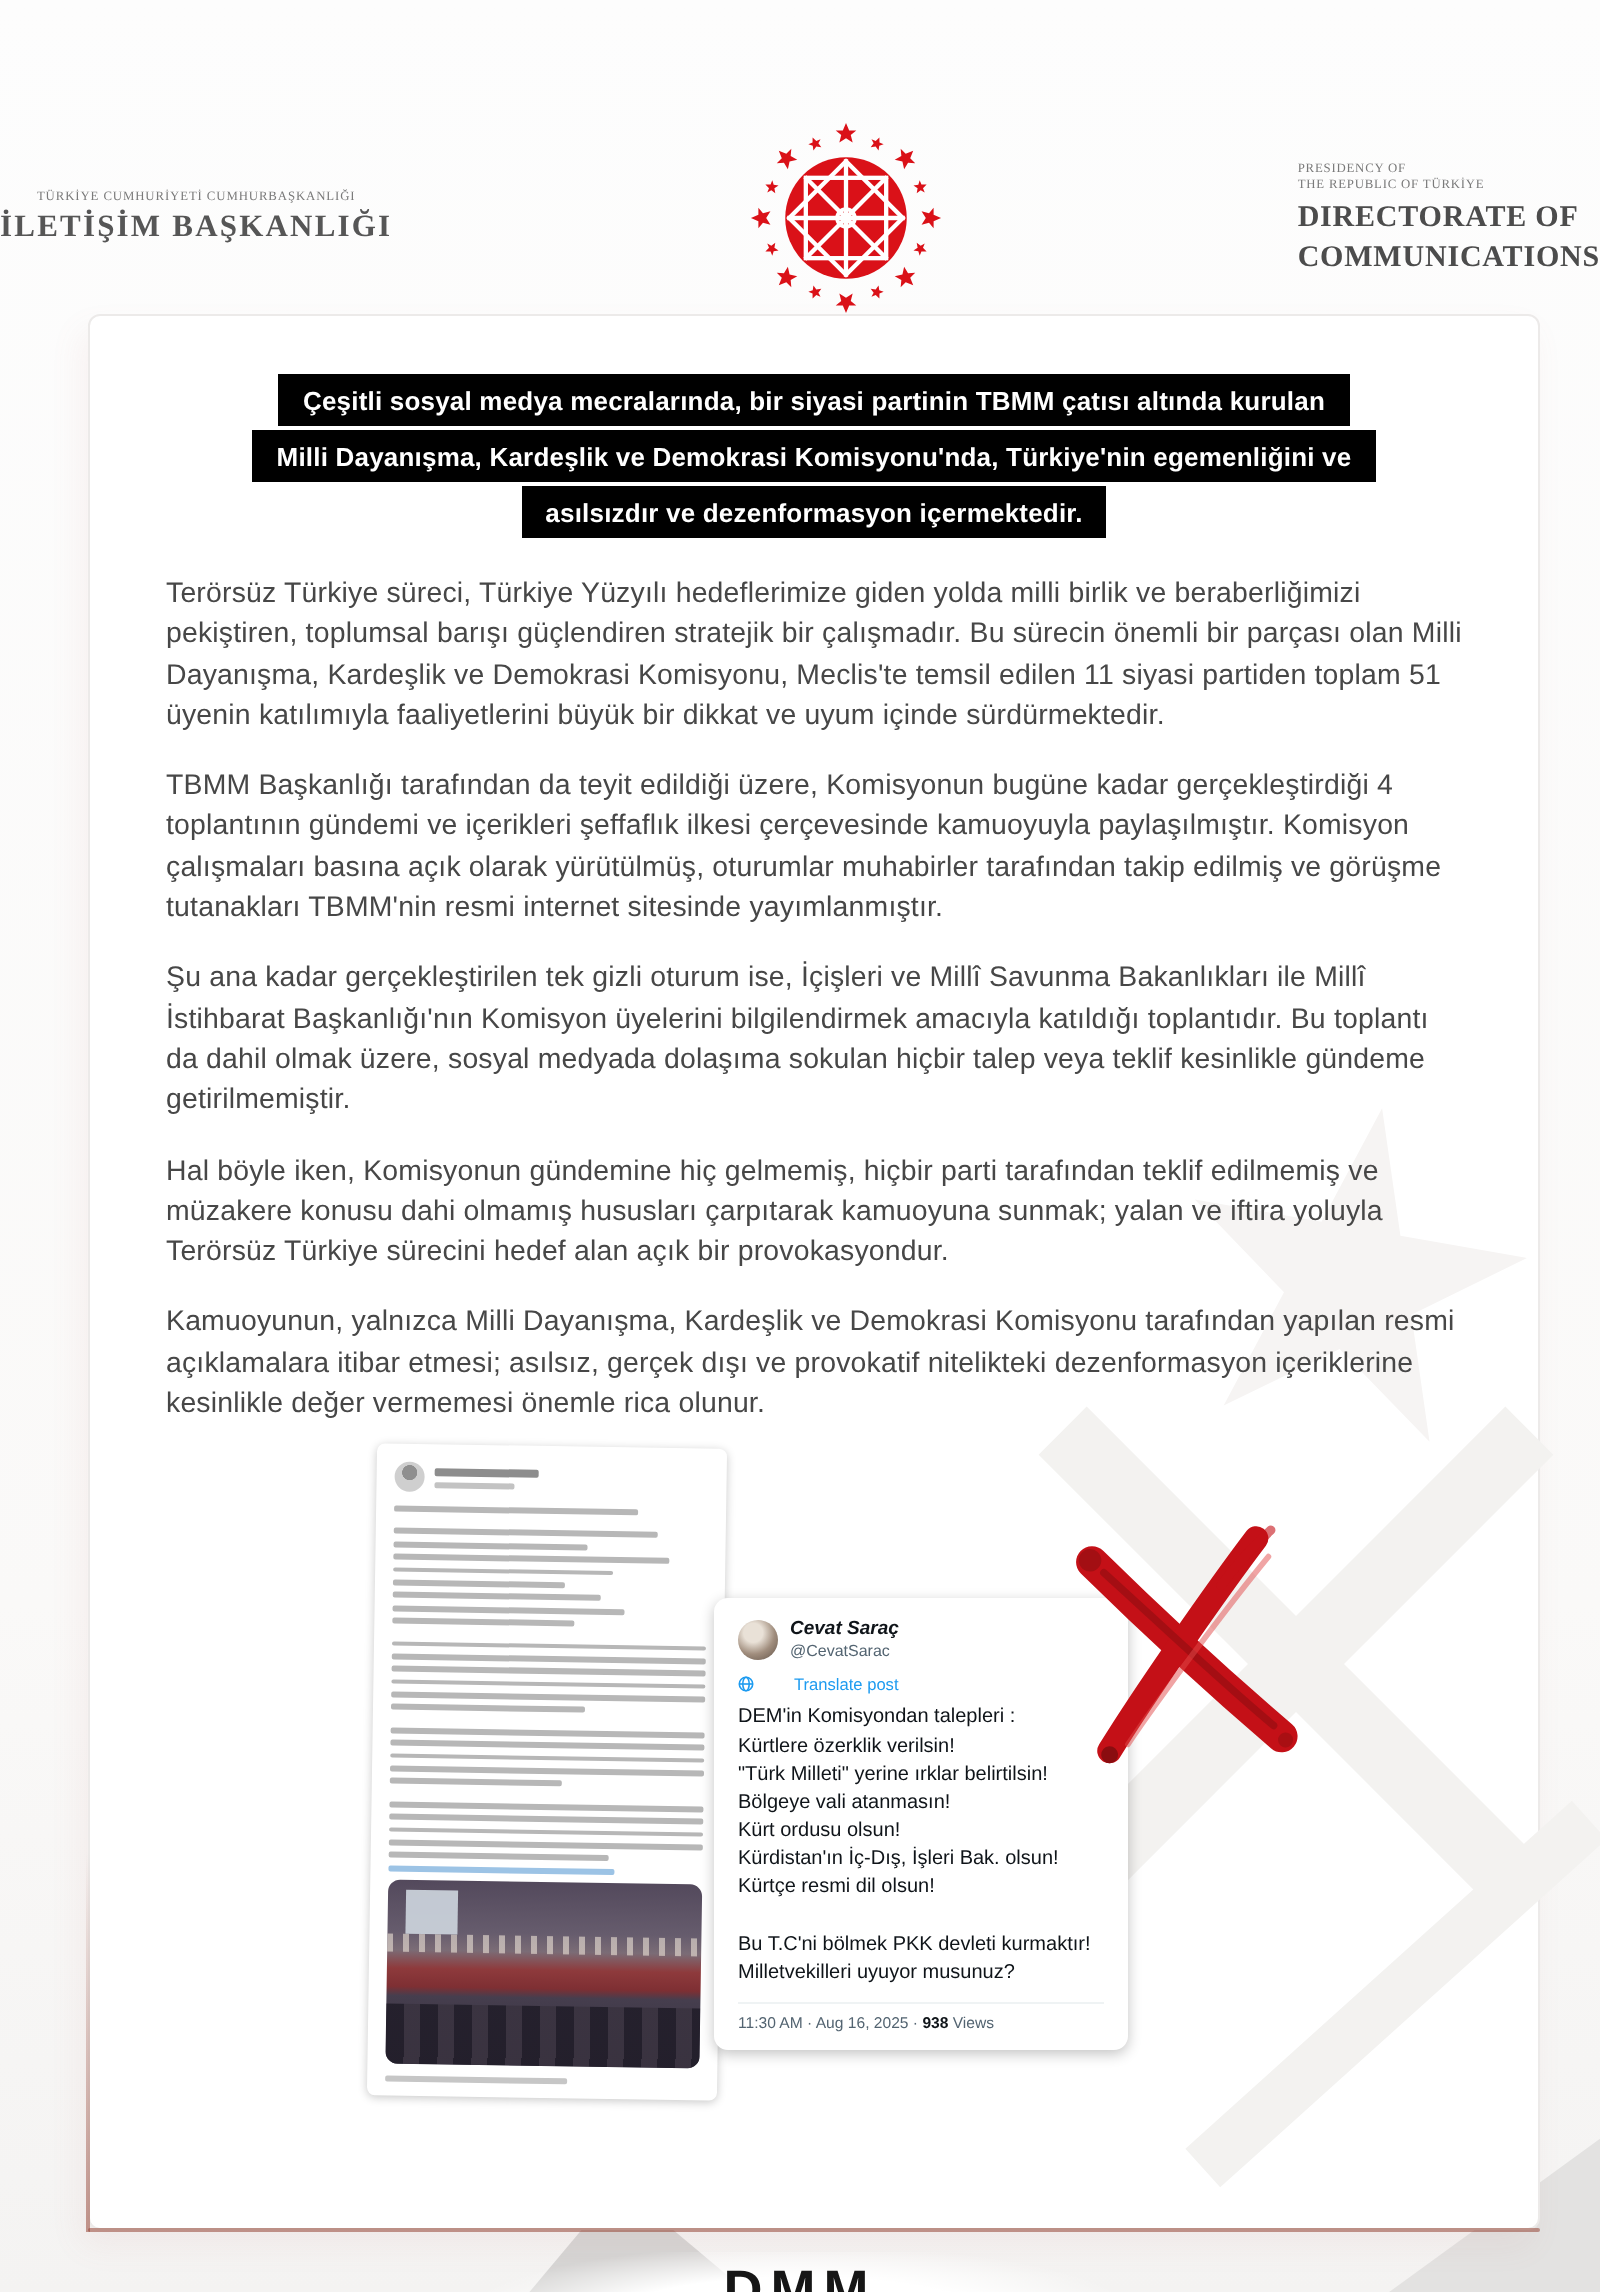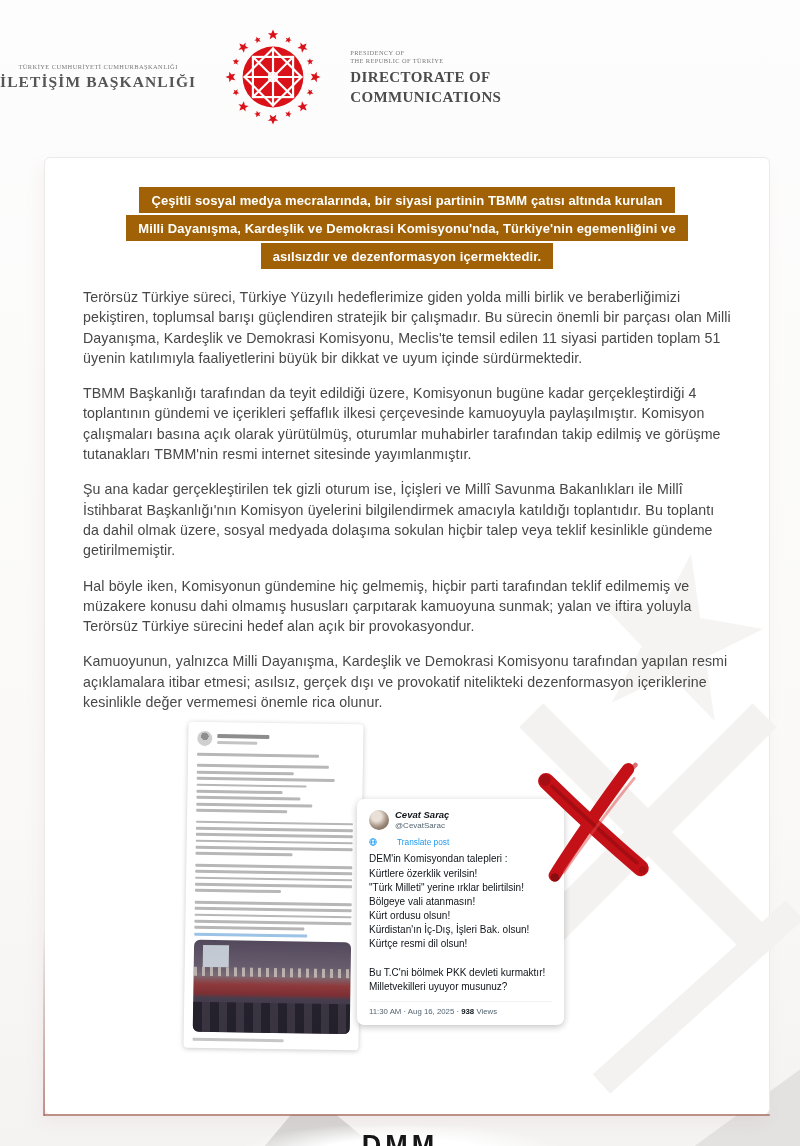--- a/index.html
+++ b/index.html
@@ -1,21 +1,21 @@
 <!DOCTYPE html>
 <html lang="tr"><head>
 <meta charset="utf-8">
 <style>
   html,body{margin:0;padding:0;background:#f1f0ef;}
   .page{position:relative;width:800px;height:1146px;margin:0 auto;overflow:hidden;
         background:linear-gradient(180deg,#fdfdfd 0%,#faf9f8 70%,#f4f3f2 100%);
         font-family:"Liberation Sans",sans-serif;}
 
   
-  .masthead{position:absolute;top:28px;left:0;right:0;display:flex;justify-content:flex-start;
+  .masthead{position:absolute;top:60px;left:0;right:0;display:flex;justify-content:space-between;
             align-items:center;gap:28px;z-index:3;}
   .mast-left{text-align:center;}
   .mast-left .tiny{font-size:6.4px;letter-spacing:.45px;color:#7a7a7a;font-family:"Liberation Serif",serif;}
   .mast-left .big{font-size:15.5px;font-weight:700;letter-spacing:1.1px;color:#565656;
                   font-family:"Liberation Serif",serif;margin-top:3px;}
   .mast-right{text-align:left;}
   .mast-right .tiny{font-size:6.4px;letter-spacing:.4px;color:#7a7a7a;line-height:1.35;
                     font-family:"Liberation Serif",serif;}
   .mast-right .big{font-size:15px;font-weight:700;line-height:1.12;letter-spacing:.4px;color:#4c4c4c;
                    font-family:"Liberation Serif",serif;margin-top:3px;}
@@ -27,21 +27,21 @@
         box-shadow:-4px 8px 16px rgba(190,120,110,.08);}
   .card-edge-bottom{position:absolute;left:-1px;right:-1px;bottom:-2px;height:2px;
         background:rgba(150,70,55,.55);border-radius:2px;}
   .card-edge-left{position:absolute;left:-2px;bottom:-2px;width:2px;height:190px;
         background:linear-gradient(180deg,rgba(150,70,55,0),rgba(150,70,55,.55));}
   .card-star-watermark{position:absolute;right:-6px;top:368px;font-size:220px;line-height:1;
         color:#f6f4f3;transform:rotate(10deg);z-index:0;user-select:none;}
 
   
   .banner{position:relative;z-index:1;padding-top:29px;text-align:center;}
-  .banner-line{display:table;margin:0 auto 2px auto;background:#a16207;color:#fff;
+  .banner-line{display:table;margin:0 auto 2px auto;background:#000000;color:#fff;
                font-weight:700;font-size:13px;line-height:1;padding:6.5px 12px;
                letter-spacing:.1px;}
 
   
   .bodytext{position:relative;z-index:1;margin:18px 38px 0 38px;color:#474747;
             font-size:14.2px;line-height:1.43;letter-spacing:.1px;}
   .bodytext p{margin:0 0 15px 0;}
 
   
   .evidence{position:relative;height:346px;margin-top:0;z-index:1;}

